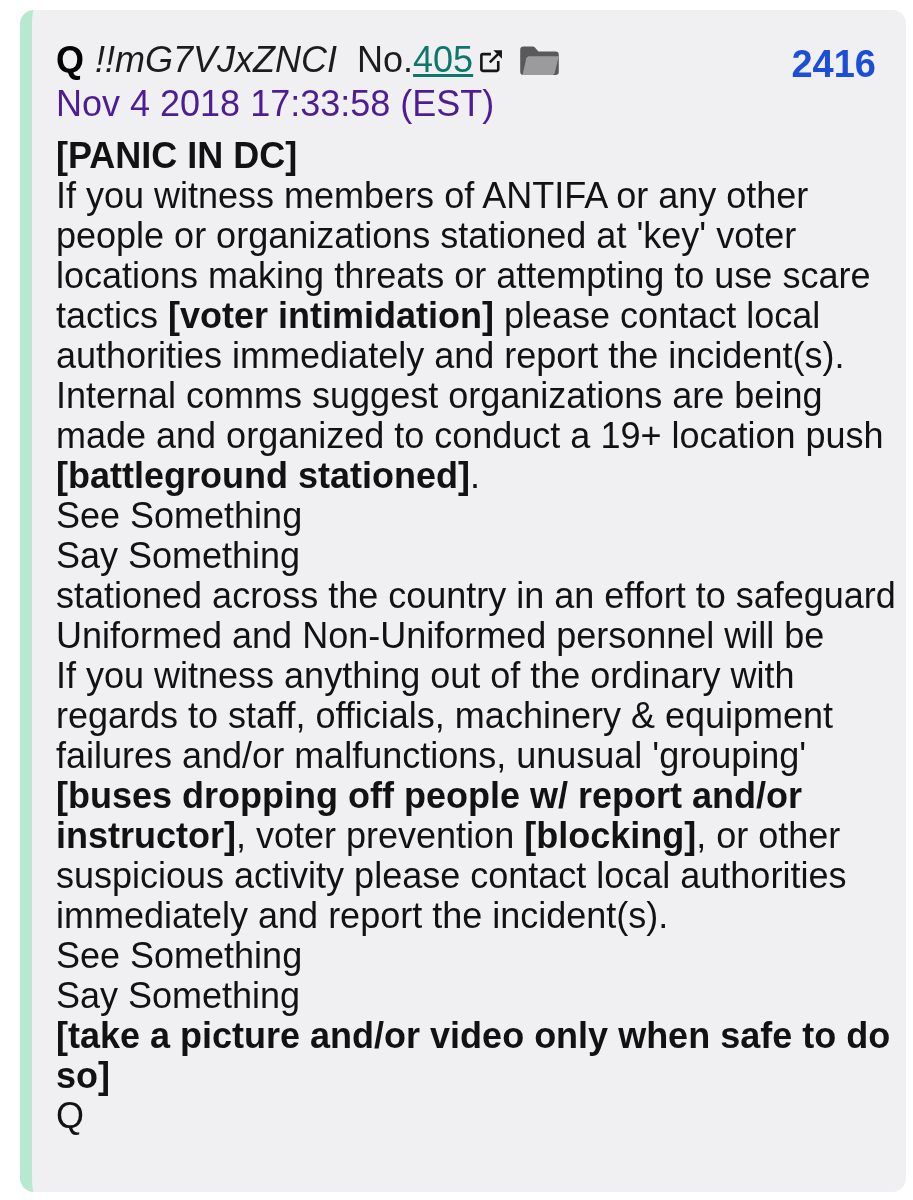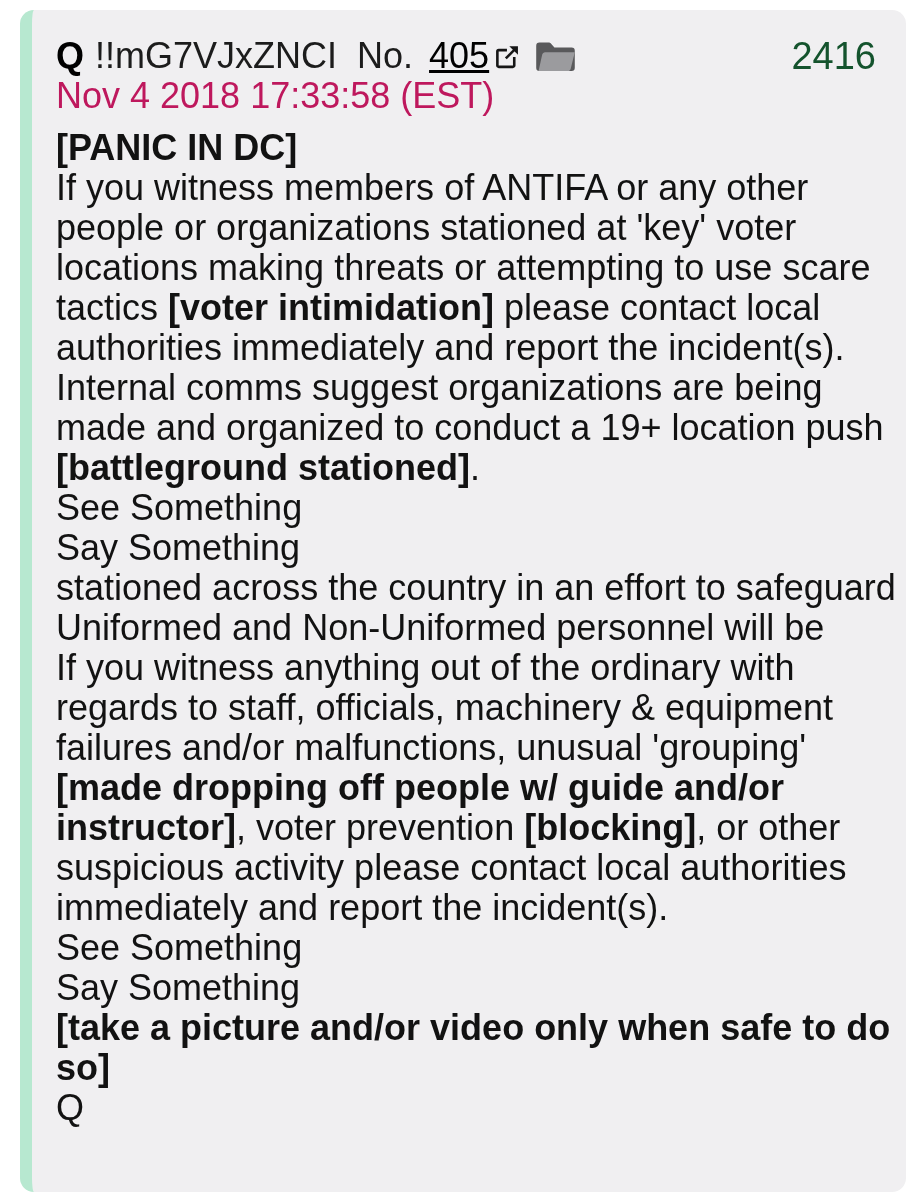--- a/index.html
+++ b/index.html
@@ -22,37 +22,38 @@
   }
   .header-row {
     display: flex;
     align-items: center;
     line-height: 40px;
     font-size: 36px;
     color: #1c1c1c;
     white-space: nowrap;
   }
   .author { font-weight: bold; color: #000; }
-  .tripcode { margin-left: 11px; }
+  .tripcode { margin-left: 11px; font-style: italic; }
   .no-label { margin-left: 20px; }
   .post-id-link {
     color: #0000ee;
     text-decoration: underline;
     cursor: pointer;
   }
   .icon-ext { margin-left: 5px; display: inline-block; }
   .icon-ext svg { vertical-align: -2px; }
   .icon-folder { margin-left: 15px; display: inline-block; }
   .icon-folder svg { vertical-align: -3px; }
   .post-number {
     margin-left: auto;
-    font-weight: normal;
+    font-weight: bold;
     font-size: 38px;
-    color: #14532d;
+    color: #1d4ed8;
     padding-right: 2px;
+    margin-top: 8px;
   }
   .post-date {
     font-size: 36px;
     line-height: 40px;
     color: #4f4f4f;
   }
   .post-body {
     margin-top: 12px;
     font-size: 36px;
     line-height: 40px;
@@ -63,56 +64,56 @@
 </style>
 </head>
 <body style="background: rgb(255, 255, 255);">
 
 <div class="post-card" style="background: rgb(240, 239, 241); border-left-color: rgb(183, 232, 208);">
   <div class="post-header">
     <div class="header-row">
       <span class="author">Q</span>
       <span class="tripcode">!!mG7VJxZNCI</span>
       <span class="no-label">No.</span>
-        <a class="post-id-link" style="color: #000000; margin-left: 16px;">405</a>
+        <a class="post-id-link" style="color: #0f766e;">405</a>
       <span class="icon-ext">
         <svg width="27" height="27" viewBox="0 0 24 24">
           <path d="M18 12.5 V20 a1.2 1.2 0 0 1 -1.2 1.2 H4.2 A1.2 1.2 0 0 1 3 20 V7.5 a1.2 1.2 0 0 1 1.2 -1.2 H11.5" fill="none" stroke="#161616" stroke-width="2.3"></path>
           <path d="M10.5 13.7 L19.8 4.4" fill="none" stroke="#161616" stroke-width="2.3"></path>
           <polygon points="13.6,2.8 21.3,2.8 21.3,10.5" fill="#161616"></polygon>
         </svg>
       </span>
       <span class="icon-folder">
         <svg width="39" height="30" viewBox="0 0 36 28">
           <path d="M0 25 V4.5 A3 3 0 0 1 3 1.5 h9 a2 2 0 0 1 1.5 0.7 L17 6 h16 a3 3 0 0 1 3 3 V25 a3 3 0 0 1 -3 3 H3 a3 3 0 0 1 -3 -3 Z" fill="#59595b"></path>
           <path d="M2.2 28 L5.6 12.6 C5.9 11.3 7 10.4 8.3 10.4 H36 L32.2 25.8 C31.9 27.1 30.7 28 29.4 28 Z" fill="#9b9b9e"></path>
         </svg>
       </span>
       <span class="post-number">2416</span>
     </div>
-    <div class="post-date" style="color: #be185d;">Nov 4 2018 17:33:58 (EST)</div>
+    <div class="post-date" style="color: #4c1d95;">Nov 4 2018 17:33:58 (EST)</div>
   </div>
   <div class="post-body" style="color: rgb(18, 18, 18);">
       <div class="body-line"><span class="b">[PANIC IN DC]</span></div>
       <div class="body-line"><span>If you witness members of ANTIFA or any other</span></div>
       <div class="body-line"><span>people or organizations stationed at 'key' voter</span></div>
       <div class="body-line"><span>locations making threats or attempting to use scare</span></div>
       <div class="body-line"><span>tactics </span><span class="b">[voter intimidation]</span><span> please contact local</span></div>
       <div class="body-line"><span>authorities immediately and report the incident(s).</span></div>
       <div class="body-line"><span>Internal comms suggest organizations are being</span></div>
       <div class="body-line"><span>made and organized to conduct a 19+ location push</span></div>
       <div class="body-line"><span class="b">[battleground stationed]</span><span>.</span></div>
       <div class="body-line"><span>See Something</span></div>
       <div class="body-line"><span>Say Something</span></div>
       <div class="body-line"><span>stationed across the country in an effort to safeguard</span></div>
       <div class="body-line"><span>Uniformed and Non-Uniformed personnel will be</span></div>
       <div class="body-line"><span>If you witness anything out of the ordinary with</span></div>
       <div class="body-line"><span>regards to staff, officials, machinery &amp; equipment</span></div>
       <div class="body-line"><span>failures and/or malfunctions, unusual 'grouping'</span></div>
-      <div class="body-line"><span class="b">[made dropping off people w/ guide and/or</span></div>
+      <div class="body-line"><span class="b">[buses dropping off people w/ report and/or</span></div>
       <div class="body-line"><span class="b">instructor]</span><span>, voter prevention </span><span class="b">[blocking]</span><span>, or other</span></div>
       <div class="body-line"><span>suspicious activity please contact local authorities</span></div>
       <div class="body-line"><span>immediately and report the incident(s).</span></div>
       <div class="body-line"><span>See Something</span></div>
       <div class="body-line"><span>Say Something</span></div>
       <div class="body-line"><span class="b">[take a picture and/or video only when safe to do</span></div>
       <div class="body-line"><span class="b">so]</span></div>
       <div class="body-line"><span>Q</span></div>
     </div>
 </div>

